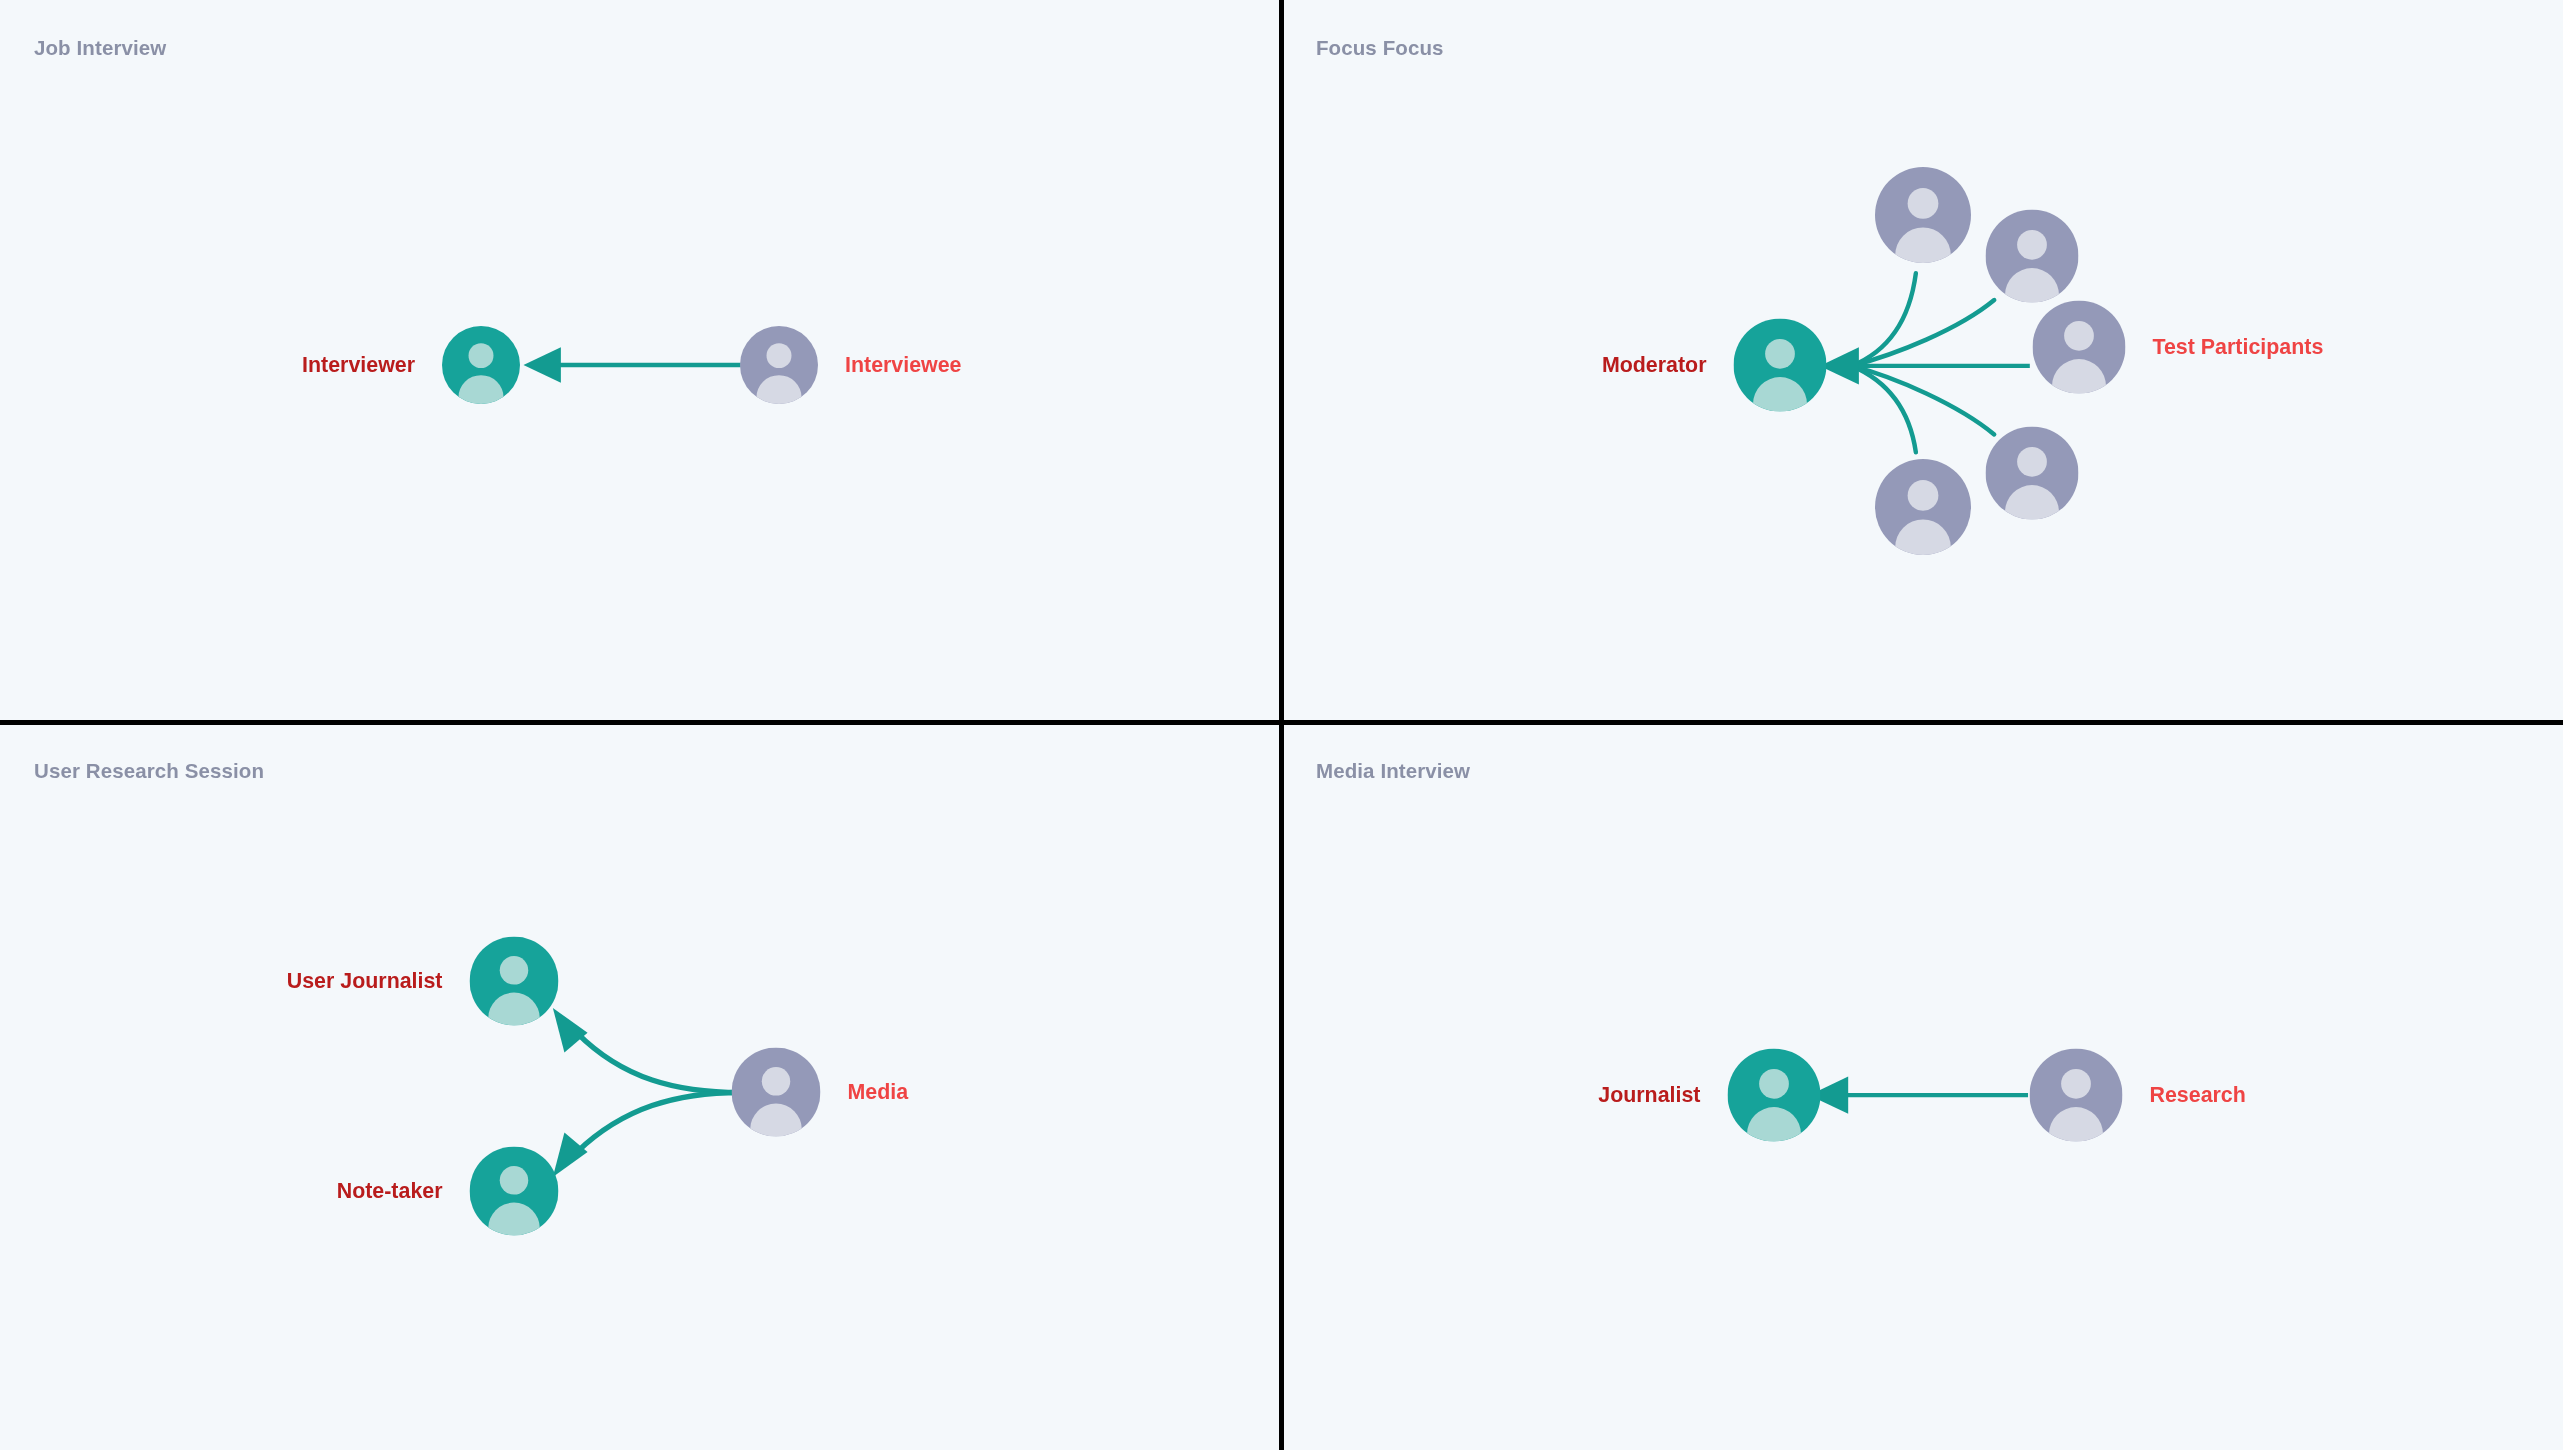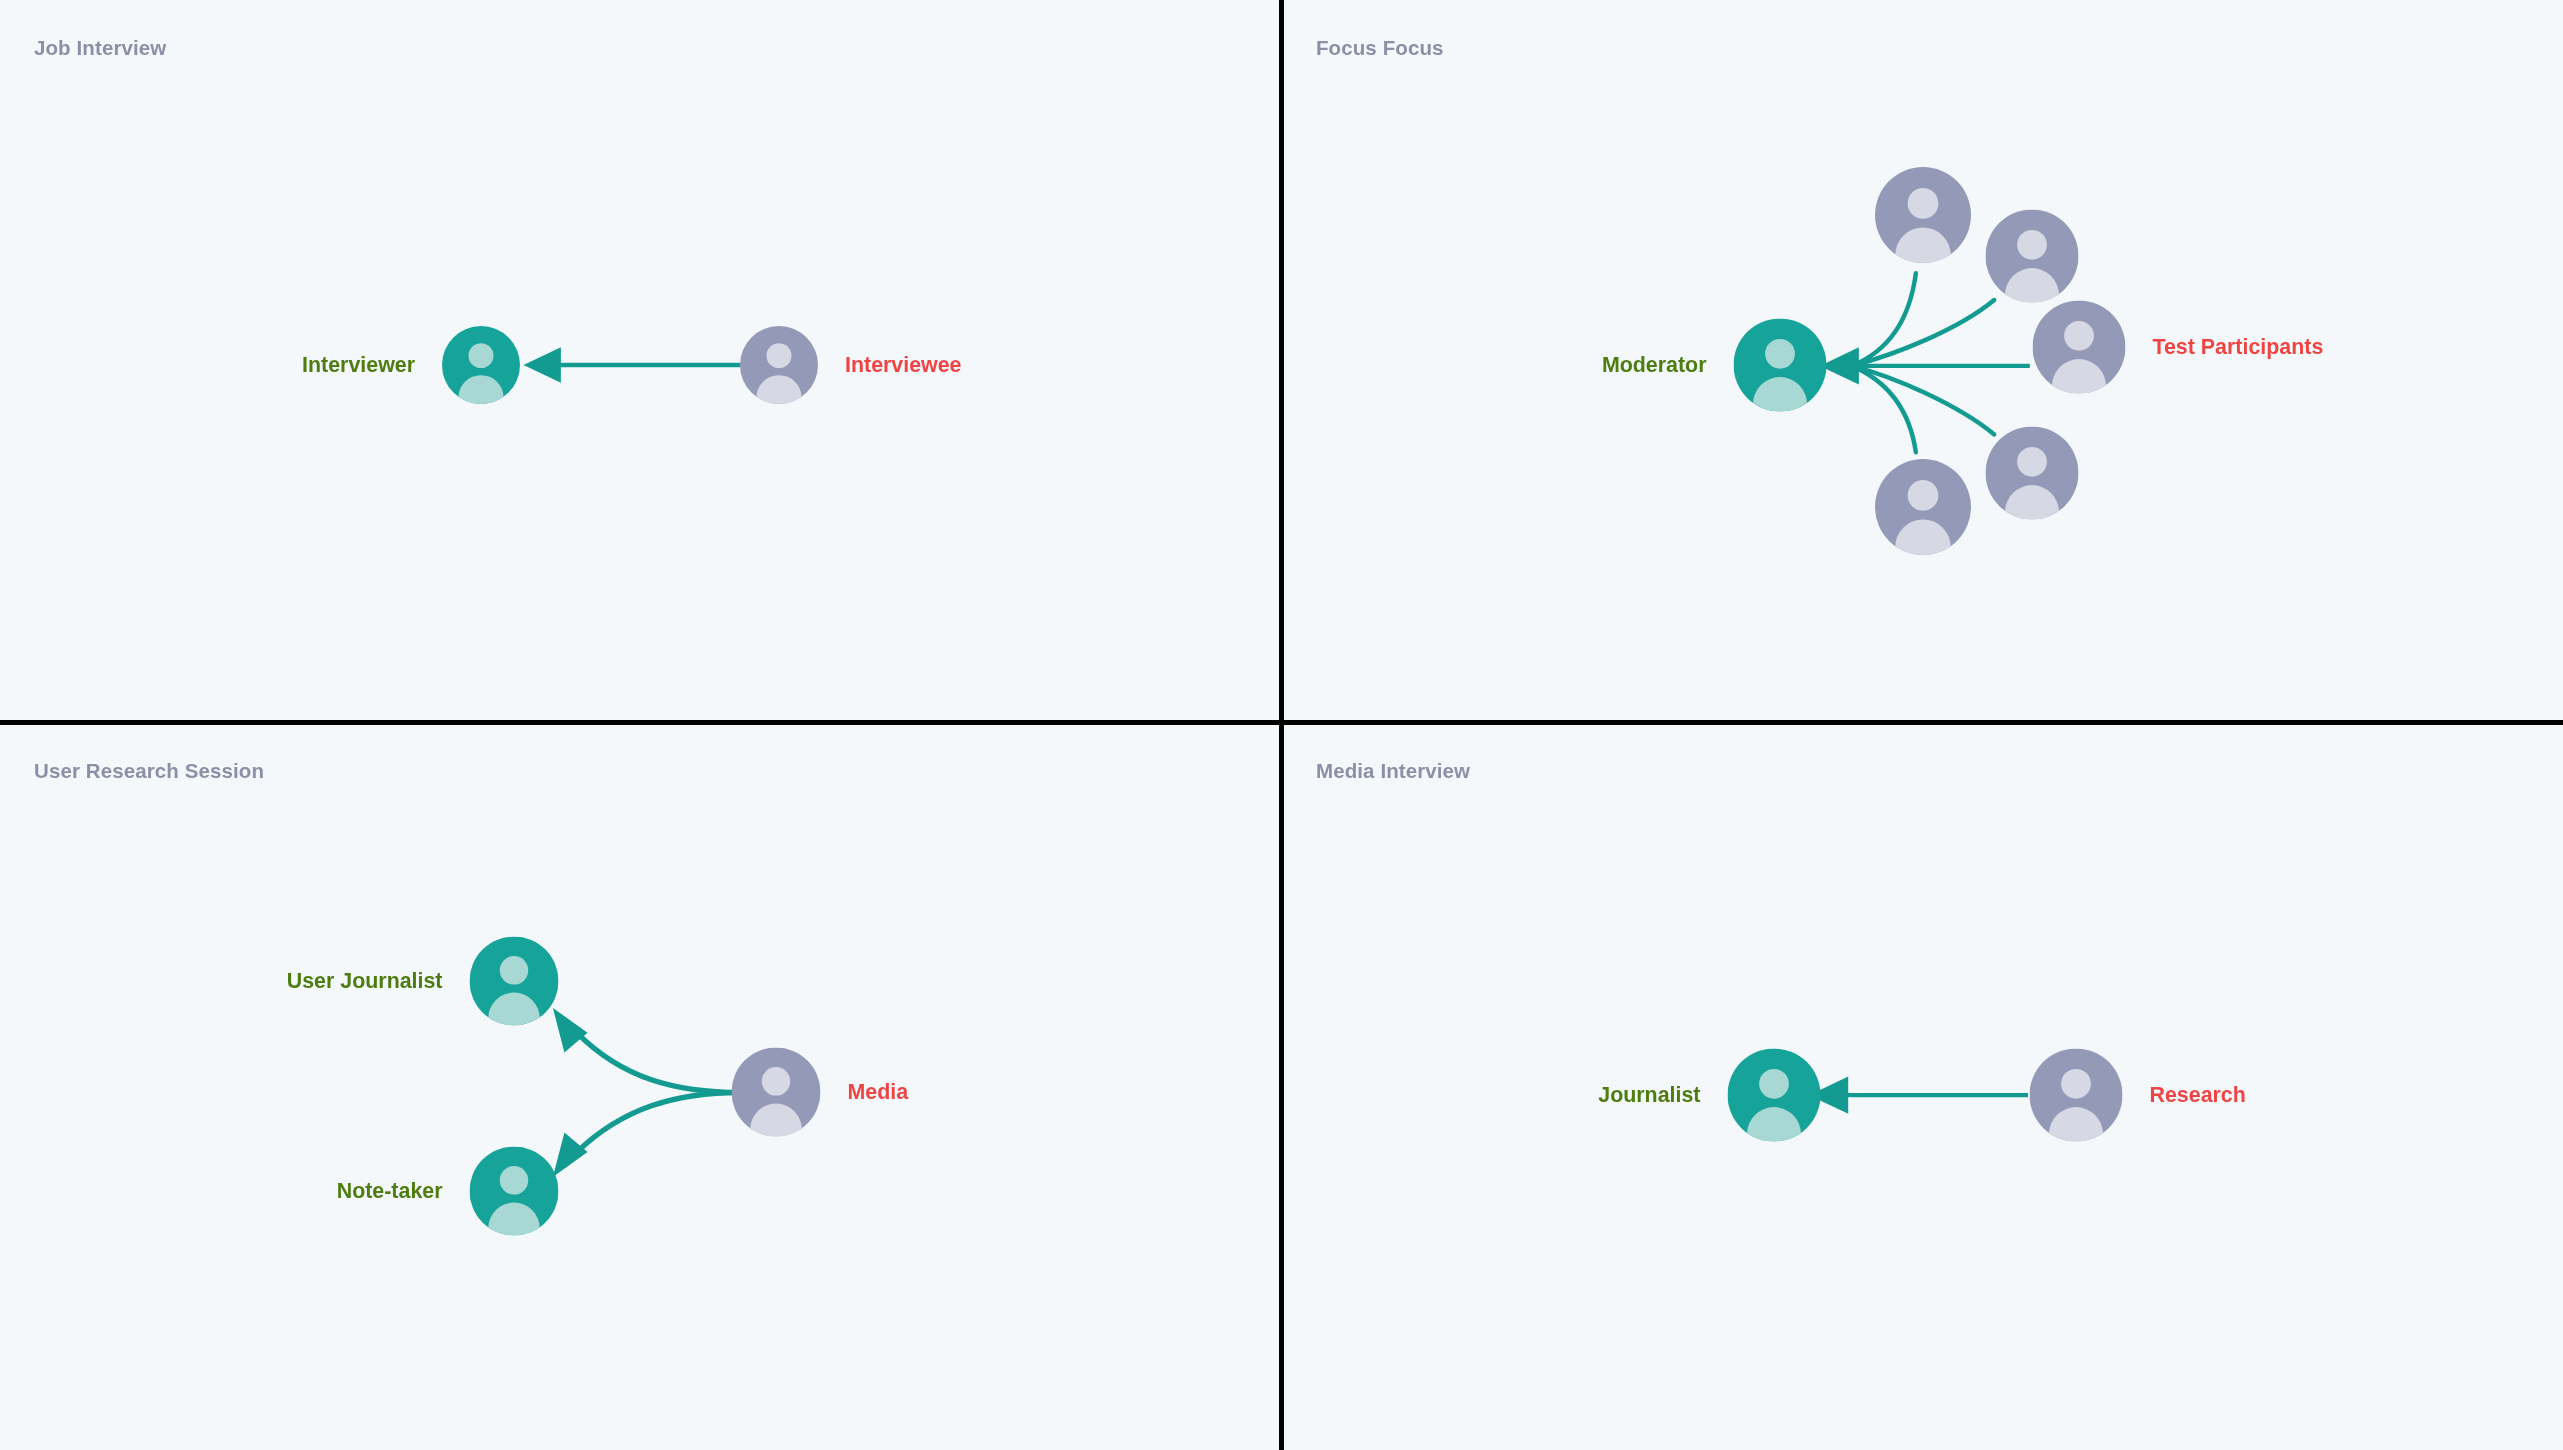--- a/index.html
+++ b/index.html
@@ -57,21 +57,21 @@
   .node-label.left {
     right: 100%;
     margin-right: 27px;
     text-align: right;
   }
   .node-label.right {
     left: 100%;
     margin-left: 27px;
     text-align: left;
   }
-  .lbl-teal { color: #4d7c0f; }
+  .lbl-teal { color: #b91c1c; }
   .lbl-gray { color: #ef4444; }
   .edges {
     position: absolute;
     inset: 0;
     pointer-events: none;
   }
   .divider-v {
     position: absolute;
     top: 0; bottom: 0;
     left: 1279px;

